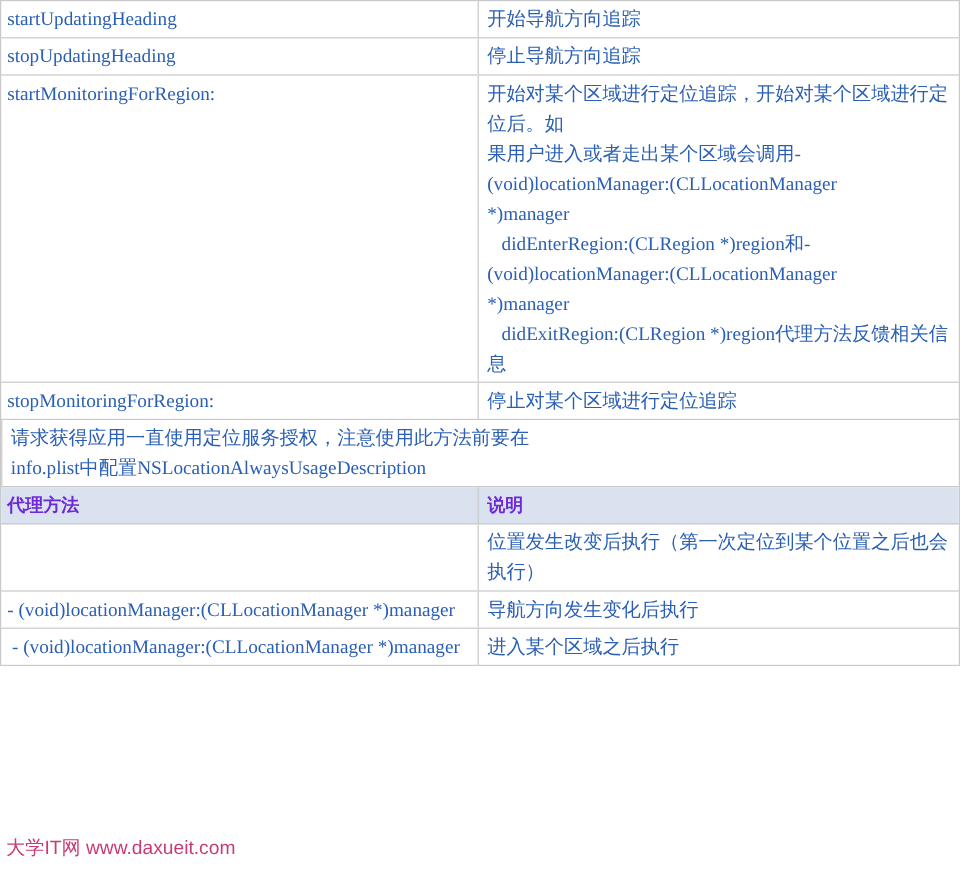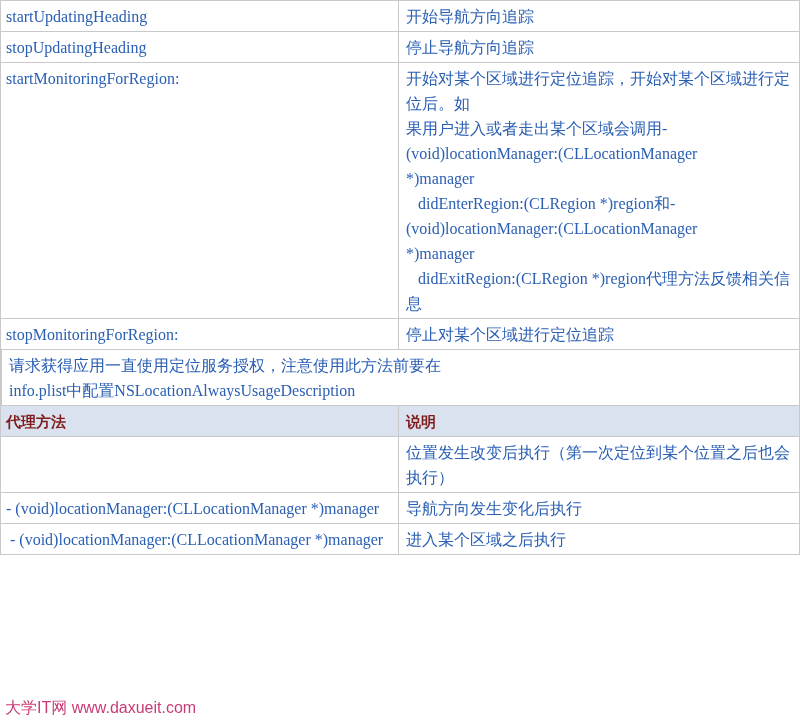--- a/index.html
+++ b/index.html
@@ -39,21 +39,21 @@
   }
   .cell.right {
     flex: 1 1 auto;
     border-left: 1px solid #c9c9c9;
     padding-left: 7px;
   }
   .row.header {
     background: #dbe2ef;
   }
   .row.header .cell {
-    color: #7f1d1d;
+    color: #6d28d9;
     font-weight: bold;
     font-family: "Liberation Sans", "DejaVu Sans", sans-serif;
     font-size: 15px;
     line-height: 22px;
     padding-top: 5px;
     padding-bottom: 3px;
   }
   .b {
     font-weight: normal;
   }

